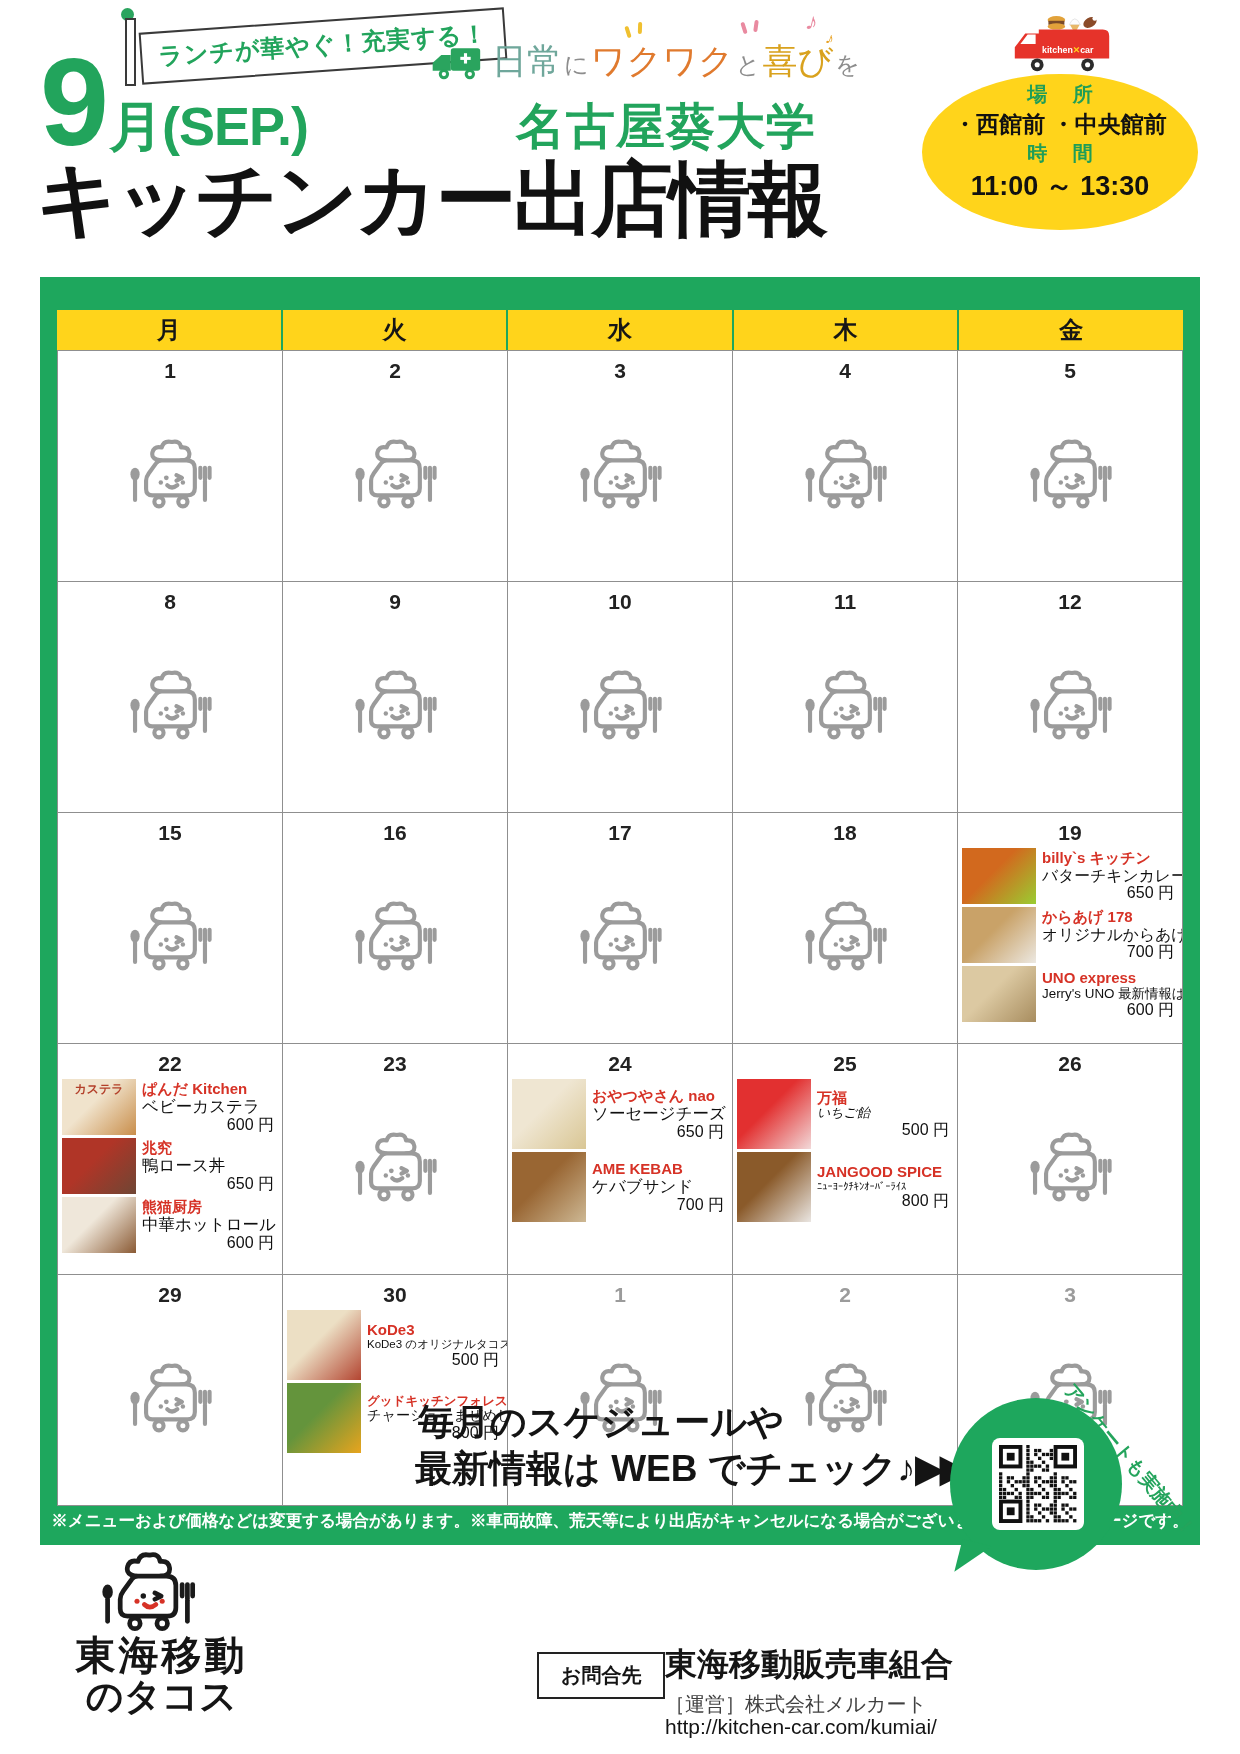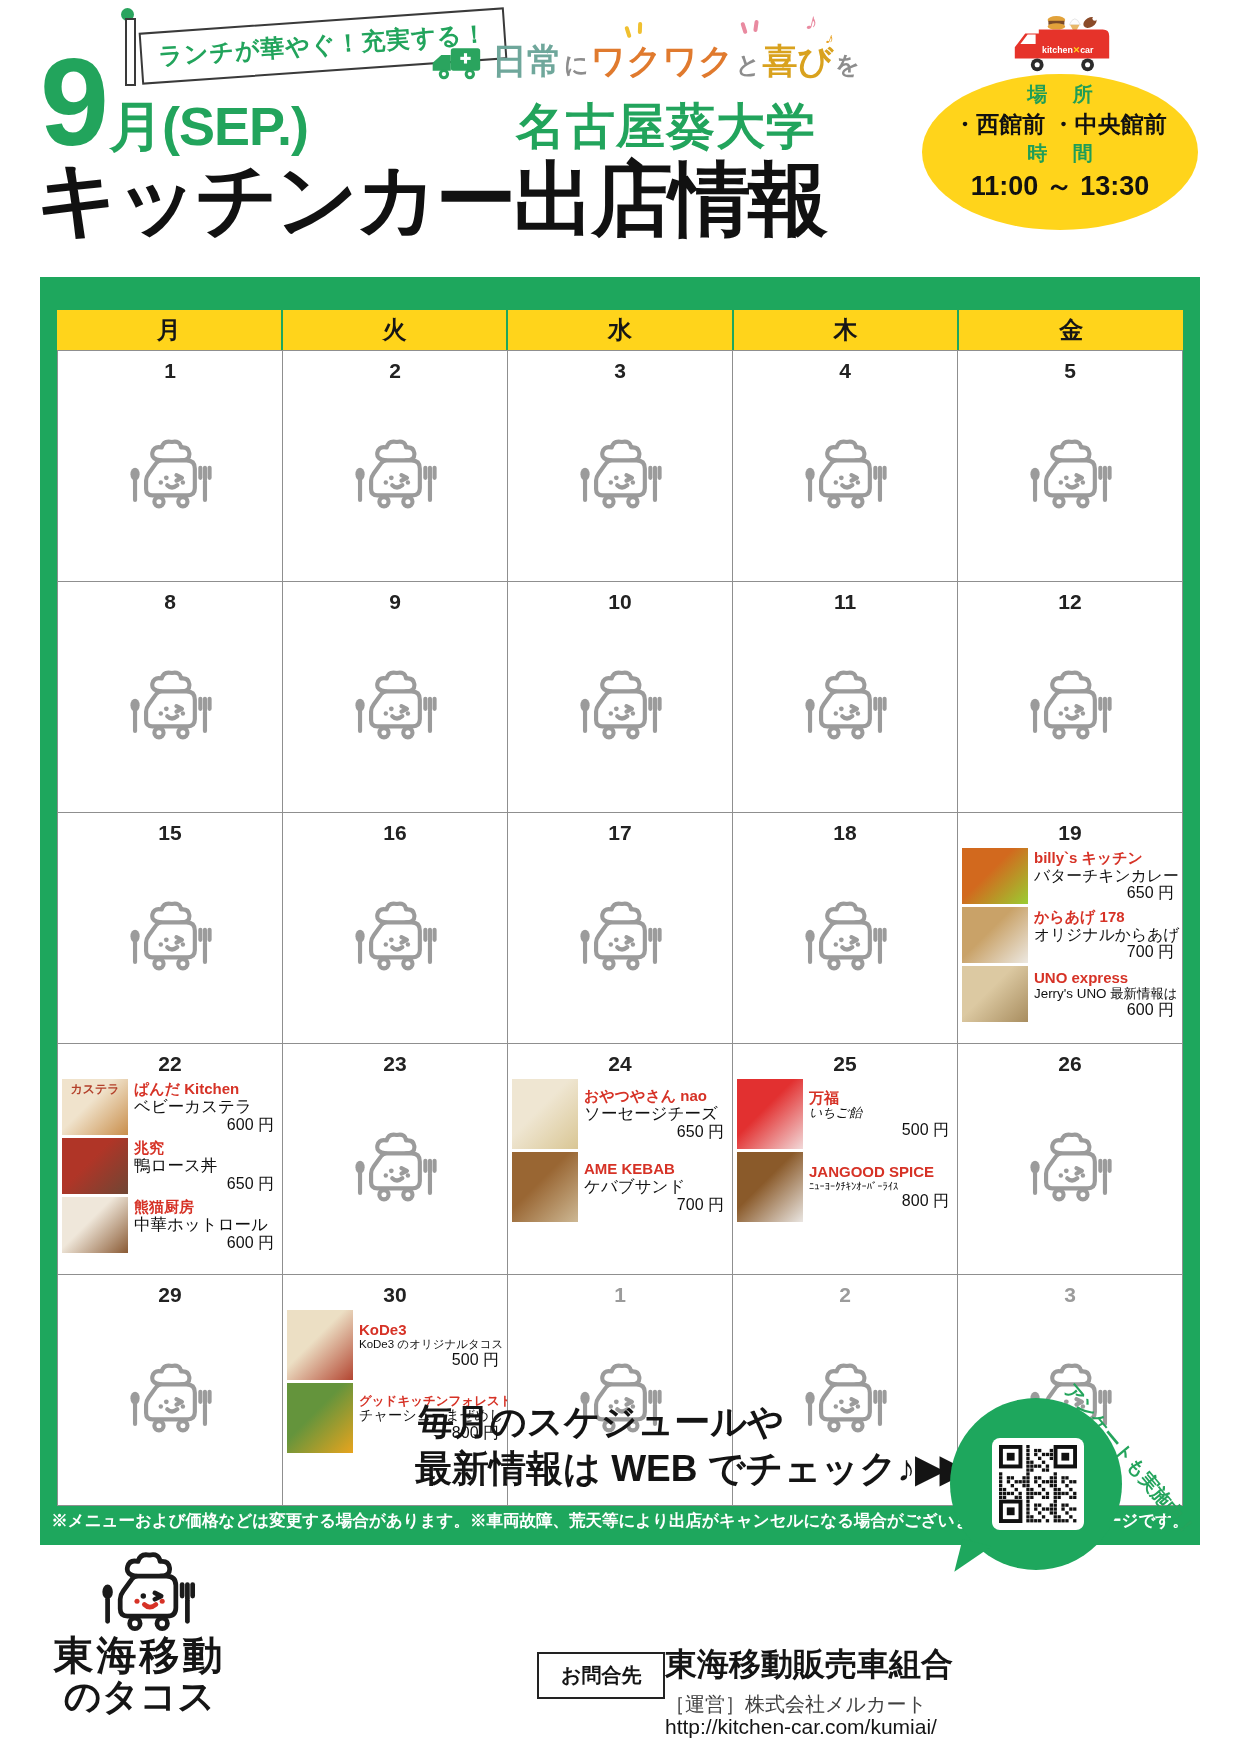--- a/index.html
+++ b/index.html
@@ -9,21 +9,21 @@
   
   .flag-knob{position:absolute;left:121px;top:8px;width:13px;height:13px;border-radius:50%;background:#2aa45e;}
   .flag-pole{position:absolute;left:125px;top:18px;width:7px;height:64px;background:#fff;border:2px solid #3a3a3a;}
   .flag{position:absolute;left:140px;top:20px;transform:rotate(-4deg);background:#fff;border:2px solid #3a3a3a;
         padding:7px 16px 9px;font-size:24px;font-weight:bold;color:#22a45c;letter-spacing:1px;white-space:nowrap;}
   .month{position:absolute;left:40px;top:48px;color:#22a45c;font-weight:900;display:flex;align-items:baseline;}
   .month-num{font-size:124px;line-height:.88;}
   .month-suffix{font-size:54px;letter-spacing:-1px;}
   .main-title{position:absolute;left:36px;top:146px;font-size:81px;font-weight:900;color:#111;
               letter-spacing:-3px;white-space:nowrap;}
-  .tagline{position:absolute;left:428px;top:38px;display:flex;align-items:baseline;gap:2px;font-weight:700;white-space:nowrap;}
+  .tagline{position:absolute;left:428px;top:38px;display:flex;align-items:baseline;gap:2px;font-weight:400;white-space:nowrap;}
   .tagline svg{align-self:center;margin-right:6px;}
   .note{position:absolute;font-weight:bold;}
   .n1{left:806px;top:8px;color:#e98aa0;font-size:24px;transform:rotate(14deg);}
   .n2{left:826px;top:30px;color:#e8a020;font-size:16px;transform:rotate(20deg);}
   .tick{position:absolute;width:4px;height:12px;border-radius:2px;transform:rotate(-18deg);}
   .t1{left:626px;top:26px;background:#f0c030;}
   .t2{left:638px;top:22px;background:#f0c030;transform:rotate(2deg);}
   .t3{left:742px;top:22px;background:#e98aa0;}
   .t4{left:754px;top:20px;background:#e98aa0;transform:rotate(8deg);}
   .university{position:absolute;left:516px;top:94px;font-size:49px;font-weight:900;color:#22a45c;letter-spacing:1px;white-space:nowrap;}
@@ -41,33 +41,33 @@
   .wd{background:#ffd41b;height:40px;display:flex;align-items:center;justify-content:center;
       font-size:24px;font-weight:900;color:#161616;}
   .cal-body{position:absolute;left:17px;top:73px;width:1126px;background:#8f8f8f;padding:1px;
             display:grid;grid-template-columns:repeat(5,1fr);grid-auto-rows:230px;gap:1px;box-sizing:border-box;}
   .cell{background:#fff;position:relative;overflow:hidden;}
   .cell .date{text-align:center;font-size:21px;font-weight:bold;color:#222;padding-top:9px;line-height:1;}
   .cell.muted .date{color:#9b9b9b;}
   .mascot{position:absolute;left:50%;top:55%;transform:translate(-50%,-50%);}
   .vendors{display:flex;flex-direction:column;padding:2px 3px 0 4px;}
   .vendor{display:flex;align-items:center;gap:6px;margin-top:3px;}
-  .vphoto{width:66px;height:56px;flex:none;position:relative;}
+  .vphoto{width:74px;height:56px;flex:none;position:relative;}
   .vendor.tall .vphoto{height:70px;}
   .plabel{position:absolute;top:2px;left:0;right:0;text-align:center;font-size:12px;font-weight:bold;color:#b3402a;}
   .vtext{flex:1;min-width:0;}
   .vname{color:#d63226;font-weight:bold;line-height:1.15;white-space:nowrap;}
   .vitem{color:#101010;line-height:1.12;white-space:nowrap;}
   .vprice{color:#101010;font-size:16px;text-align:right;padding-right:5px;line-height:1.15;}
   .disclaimer{position:absolute;left:0;right:0;bottom:5px;height:38px;display:flex;align-items:center;
               justify-content:center;color:#fff;font-size:16.5px;font-weight:bold;white-space:nowrap;}
 
   
   .f-mascot{position:absolute;left:95px;top:1552px;}
-  .logo-text{position:absolute;left:47px;top:1634px;width:185px;text-align:center;font-weight:900;color:#151515;}
+  .logo-text{position:absolute;left:69px;top:1634px;width:185px;text-align:center;font-weight:900;color:#151515;}
   .logo-l1{font-size:40px;letter-spacing:3px;line-height:1.05;}
   .logo-l2{font-size:37px;letter-spacing:0;line-height:1.15;}
   .web-l1{position:absolute;left:418px;top:1398px;font-size:36px;font-weight:900;color:#141414;white-space:nowrap;}
   .web-l2{position:absolute;left:415px;top:1444px;font-size:37px;font-weight:900;color:#141414;white-space:nowrap;}
   .arrows{letter-spacing:-4px;}
   .contact-box{position:absolute;left:537px;top:1652px;border:2px solid #222;background:#fff;
                padding:8px 22px;font-size:20px;font-weight:bold;color:#141414;}
   .org{position:absolute;left:665px;top:1643px;font-size:32px;font-weight:900;color:#141414;white-space:nowrap;}
   .operator{position:absolute;left:665px;top:1691px;font-size:20px;color:#404040;white-space:nowrap;}
   .url{position:absolute;left:665px;top:1715px;font-size:21px;color:#141414;white-space:nowrap;text-decoration:none;}

